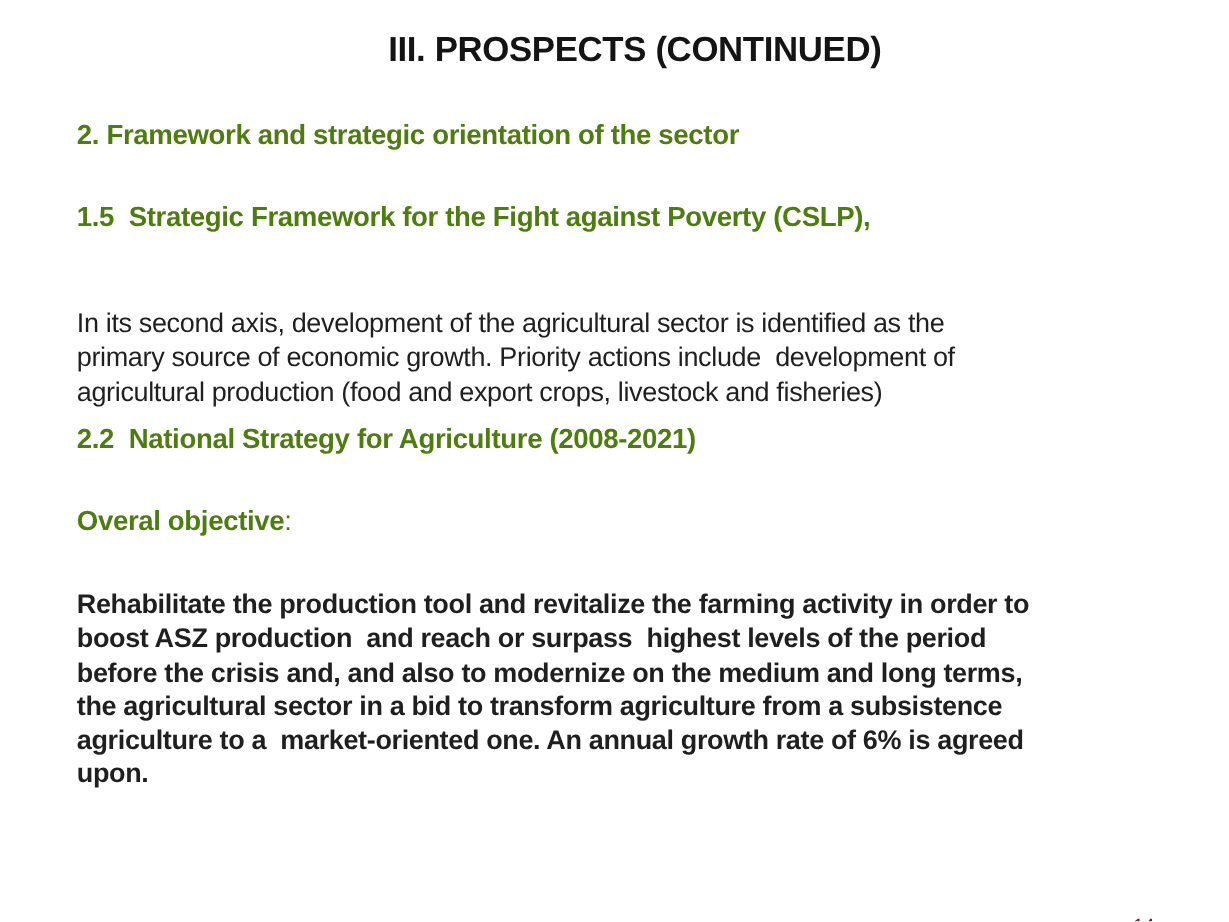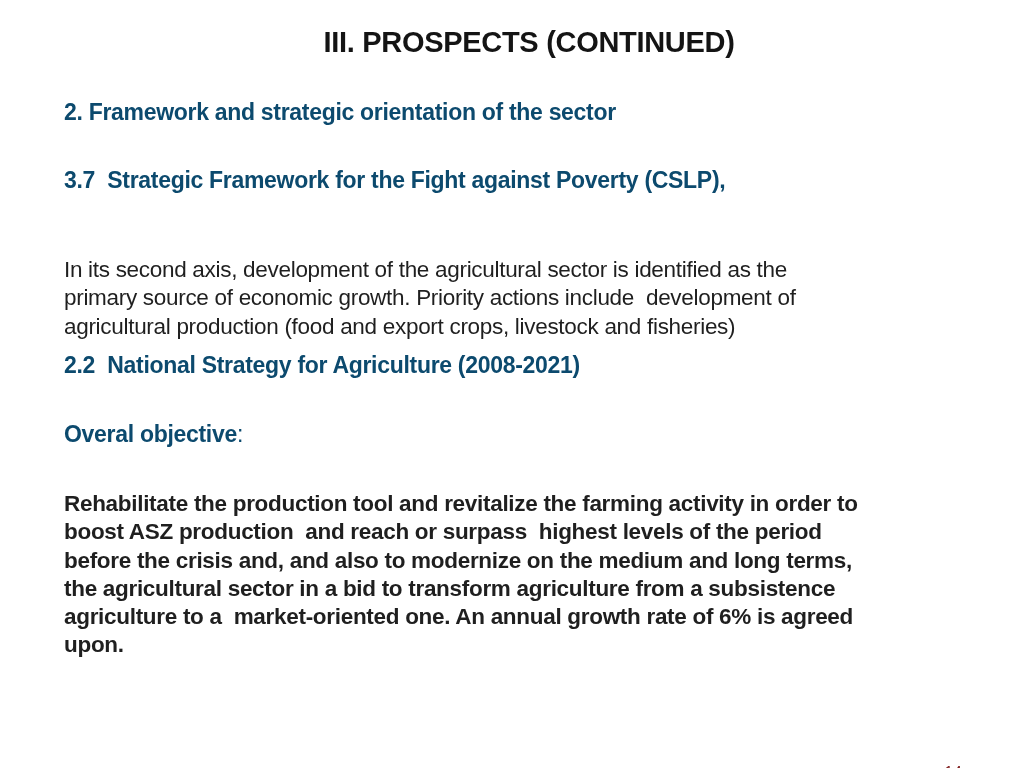--- a/index.html
+++ b/index.html
@@ -32,21 +32,21 @@
   .block {
     position: absolute;
     left: 64px;
     width: 900px;
     white-space: pre;
     letter-spacing: -0.3px;
   }
   .heading {
     font-size: 23px;
     font-weight: bold;
-    color: #0c4a6e;
+    color: #4d7c0f;
   }
   .body-text {
     font-size: 22.5px;
     line-height: 28.3px;
     font-weight: normal;
     color: #1f1f1f;
     margin-top: 20px;
   }
   .h-framework   { top: 99px; }
   .h-cslp        { top: 167px; }
@@ -69,21 +69,21 @@
 </style>
 </head>
 <body>
 
 <div class="slide">
 
   <div class="slide-title">III. PROSPECTS (CONTINUED)</div>
 
   <div class="block heading h-framework">2. Framework and strategic orientation of the sector</div>
 
-  <div class="block heading h-cslp">3.7  Strategic Framework for the Fight against Poverty (CSLP),</div>
+  <div class="block heading h-cslp">1.5  Strategic Framework for the Fight against Poverty (CSLP),</div>
 
   <div class="block body-text p-axis">In its second axis, development of the agricultural sector is identified as the
 primary source of economic growth. Priority actions include  development of
 agricultural production (food and export crops, livestock and fisheries)</div>
 
   <div class="block heading h-national">2.2  National Strategy for Agriculture (2008-2021)</div>
 
   <div class="block heading h-objective"><span>Overal objective</span><span class="colon">:</span></div>
 
   <div class="block body-text p-objective">Rehabilitate the production tool and revitalize the farming activity in order to

